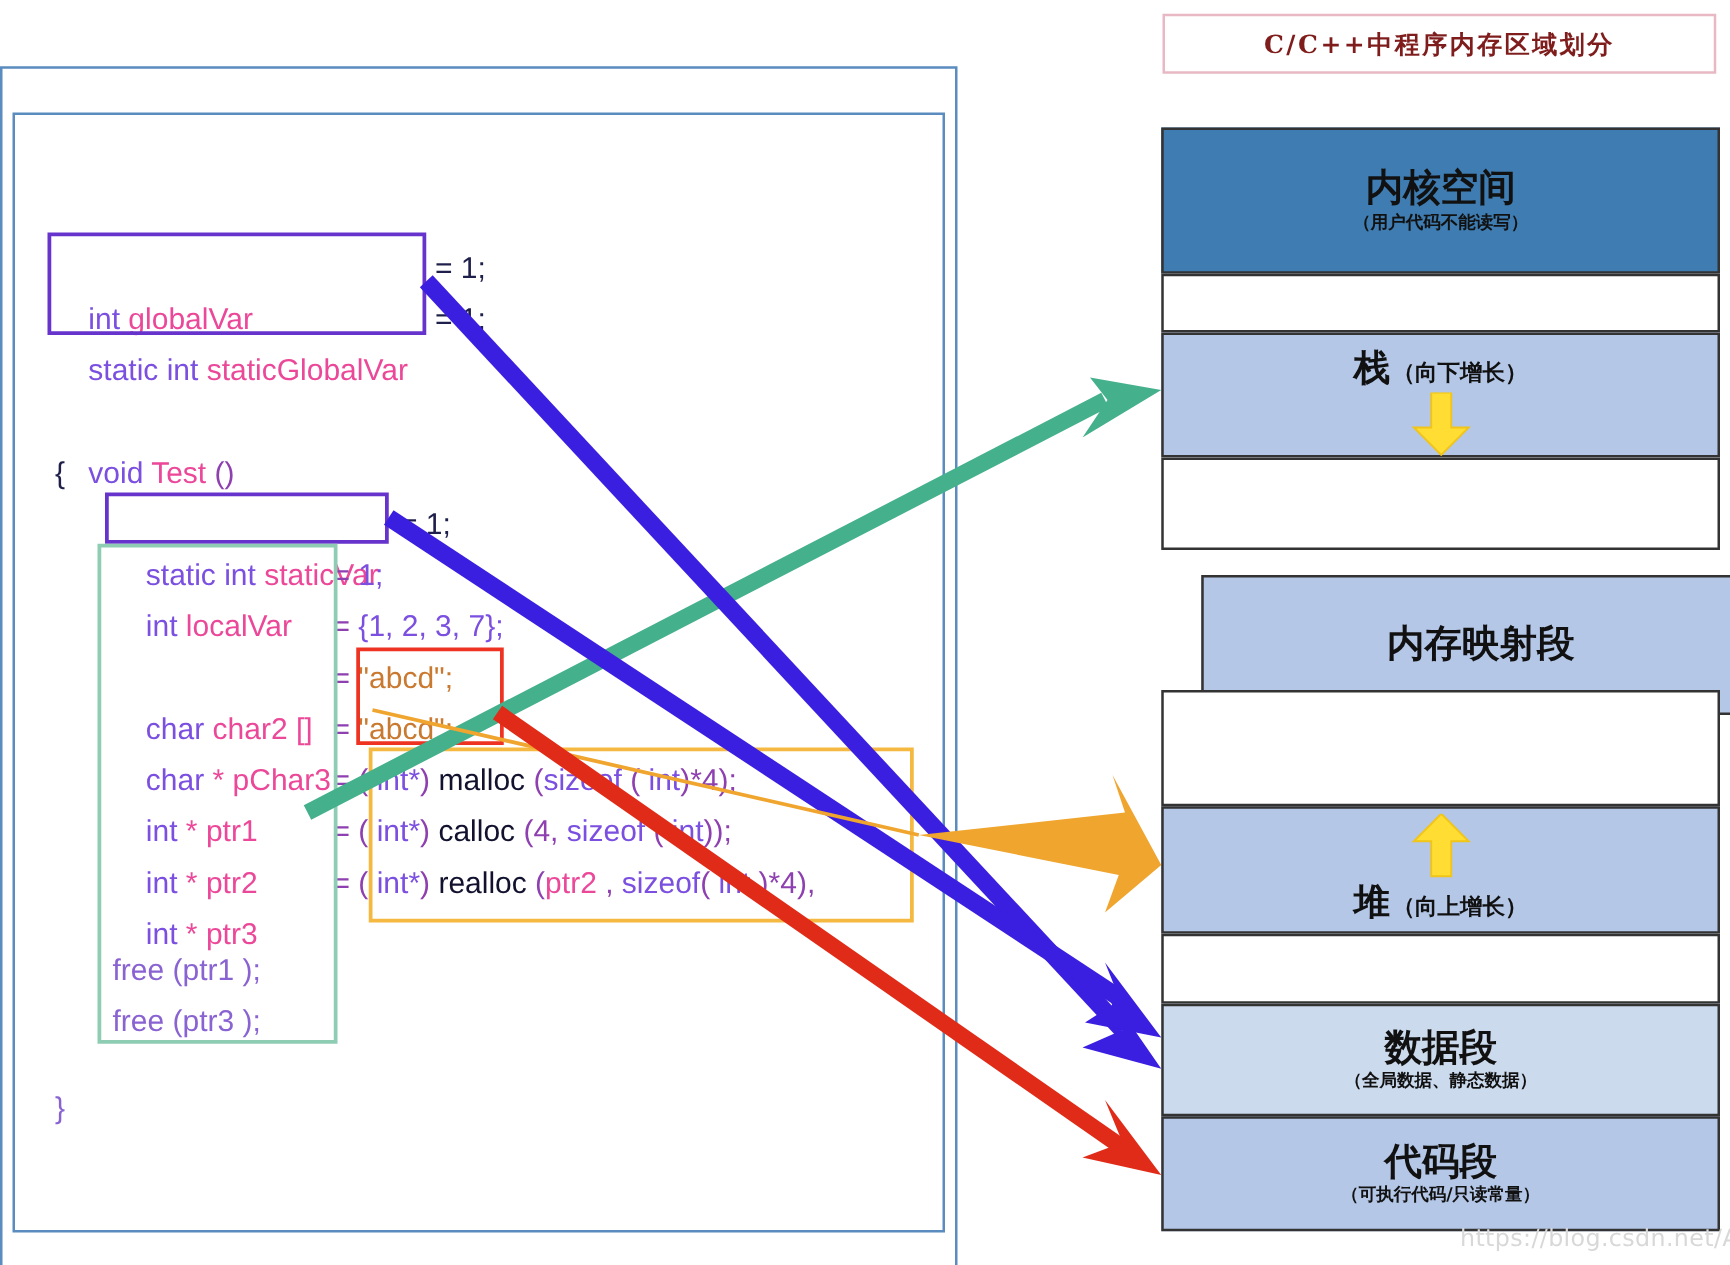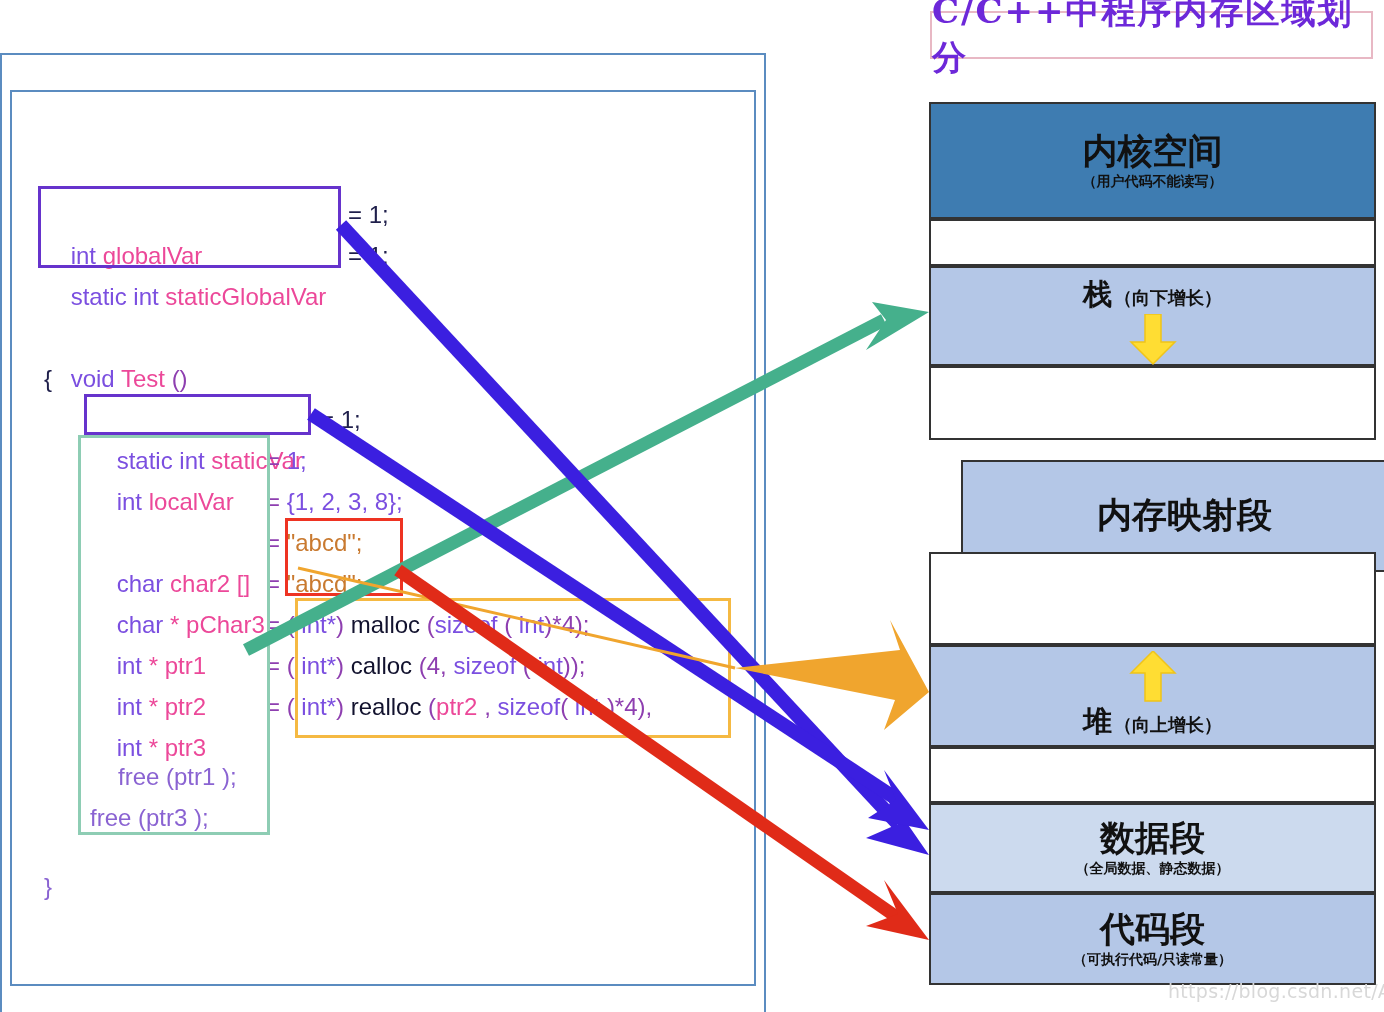--- a/index.html
+++ b/index.html
@@ -31,30 +31,30 @@
   .box{position:absolute;box-sizing:border-box;background:transparent;}
   .box-violet{border:3px solid #6633cc;}
   .box-green{border:3px solid #8ecdb4;}
   .box-red{border:3px solid #ee3322;}
   .box-orange{border:3px solid #f5b942;}
 
   
   .mem-title{position:absolute;left:930px;top:11px;width:443px;height:48px;
     border:2px solid #e8b8c4;box-sizing:border-box;
     display:flex;align-items:center;justify-content:center;
-    color:#6d28d9;font-size:34px;letter-spacing:2px;
+    color:#7f1d1d;font-size:20px;letter-spacing:2px;
     font-family:"DejaVu Serif","Liberation Serif",serif;font-weight:700;}
 
   
   .mem-wrap{position:absolute;left:929px;top:102px;width:447px;height:884px;}
   .blk{position:absolute;left:0;width:447px;box-sizing:border-box;
        border:2px solid #333333;display:flex;flex-direction:column;
        align-items:center;justify-content:center;text-align:center;
        font-family:"DejaVu Sans","Liberation Sans",sans-serif;}
-  .blk .t1{font-size:35px;font-weight:700;color:#111111;line-height:1.12;}
+  .blk .t1{font-size:30px;font-weight:700;color:#111111;line-height:1.12;}
   .blk .t2{font-size:14px;font-weight:700;color:#111111;line-height:1.2;margin-top:2px;}
   .blk.kernel{background:#3e7cb1;}
   .blk.gap{background:#ffffff;}
   .blk.seg{background:#b4c7e7;}
   .blk.seg-light{background:#ccdaee;}
 
   .row-inline{display:flex;align-items:baseline;justify-content:center;gap:2px;}
   .row-inline .t1{font-size:29px;}
   .row-inline .t2{font-size:18px;margin-top:0;}
 
@@ -96,21 +96,21 @@
   <div class="line" style="left:52px;top:213px;">
     <span class="kw">static int</span><span class="id"> staticVar</span>
   </div>
   <div class="line" style="left:282px;top:213px;">= 1;</div>
 
   <div class="line" style="left:52px;top:254px;">
     <span class="kw">int</span><span class="id"> localVar</span>
   </div>
   <div class="line" style="left:228px;top:254px;"><span class="op">=</span> <span class="num">1;</span></div>
 
-  <div class="line" style="left:228px;top:295px;"><span class="op">=</span> <span class="num">{1, 2, 3, 8};</span></div>
+  <div class="line" style="left:228px;top:295px;"><span class="op">=</span> <span class="num">{1, 2, 3, 7};</span></div>
 
   <div class="line" style="left:52px;top:336px;">
     <span class="kw">char</span><span class="id"> char2 []</span>
   </div>
   <div class="line" style="left:228px;top:336px;"><span class="op">=</span> <span class="str">"abcd";</span></div>
 
   <div class="line" style="left:52px;top:377px;">
     <span class="kw">char</span><span class="id"> * pChar3</span>
   </div>
   <div class="line" style="left:228px;top:377px;"><span class="op">=</span> <span class="str">"abcd";</span></div>
@@ -123,21 +123,21 @@
   <div class="line" style="left:52px;top:459px;">
     <span class="kw">int</span><span class="id"> * ptr2</span>
   </div>
   <div class="line" style="left:228px;top:459px;"><span class="op">=</span> <span class="op">(</span> <span class="kw">int*</span><span class="op">)</span> <span class="fn">calloc</span> <span class="op">(4,</span> <span class="kw">sizeof</span> <span class="op">(</span> <span class="kw">int</span><span class="op">));</span></div>
 
   <div class="line" style="left:52px;top:500px;">
     <span class="kw">int</span><span class="id"> * ptr3</span>
   </div>
   <div class="line" style="left:228px;top:500px;"><span class="op">=</span> <span class="op">(</span> <span class="kw">int*</span><span class="op">)</span> <span class="fn">realloc</span> <span class="op">(</span><span class="id">ptr2</span> <span class="op">,</span> <span class="kw">sizeof</span><span class="op">(</span> <span class="kw">int</span> <span class="op">)*4),</span></div>
 
-  <div class="line pur" style="left:52px;top:570px;margin-left:28px;">free (ptr1 );</div>
+  <div class="line pur" style="left:52px;top:570px;">free (ptr1 );</div>
   <div class="line pur" style="left:52px;top:611px;">free (ptr3 );</div>
 
   <div class="line pur" style="left:6px;top:680px;">}</div>
 </div>
 
 <div class="box box-violet" style="left:38px;top:186px;width:303px;height:82px;"></div>
 <div class="box box-violet" style="left:84px;top:394px;width:227px;height:41px;"></div>
 <div class="box box-green" style="left:78px;top:435px;width:192px;height:400px;"></div>
 <div class="box box-red" style="left:285px;top:518px;width:118px;height:78px;"></div>
 <div class="box box-orange" style="left:295px;top:598px;width:436px;height:140px;"></div>

